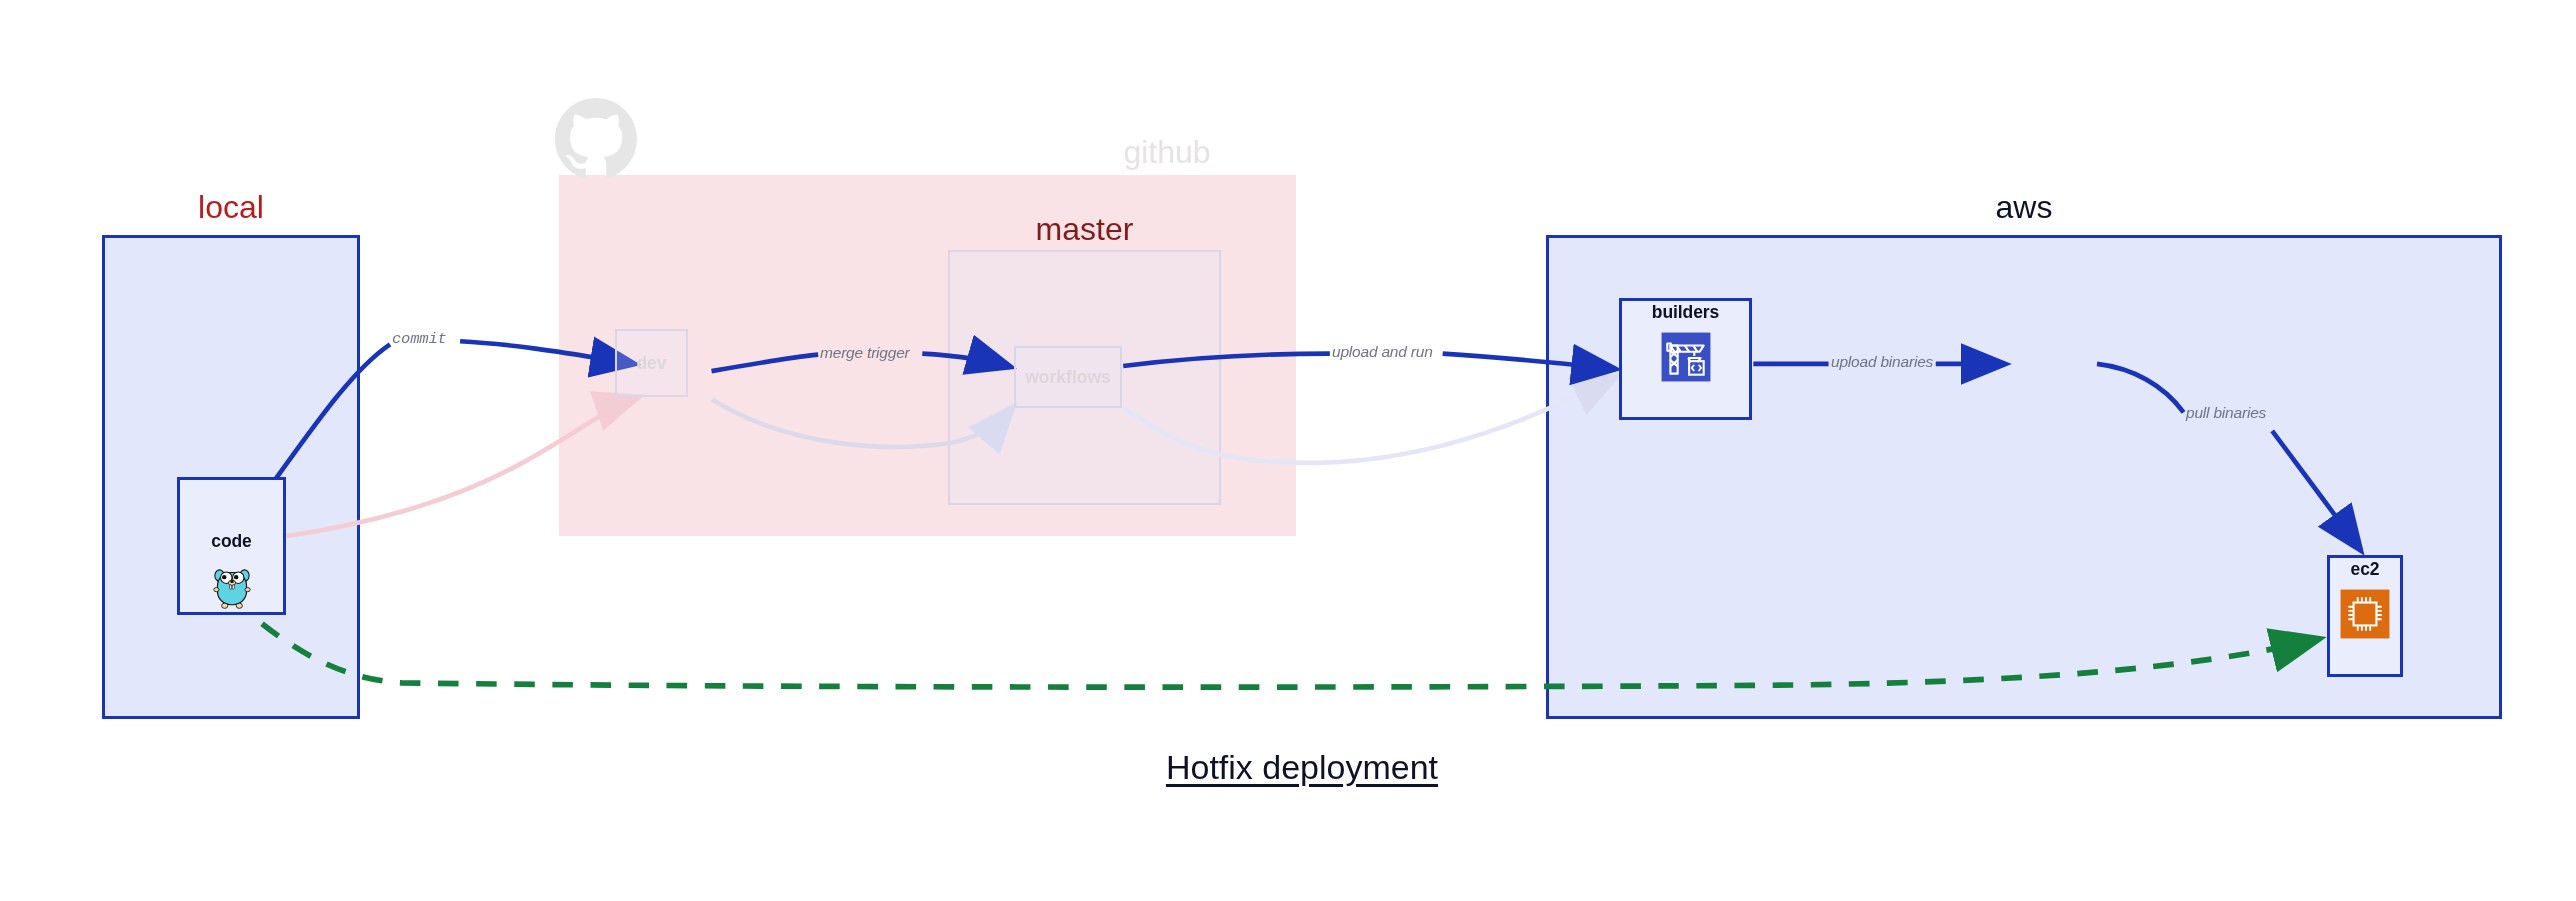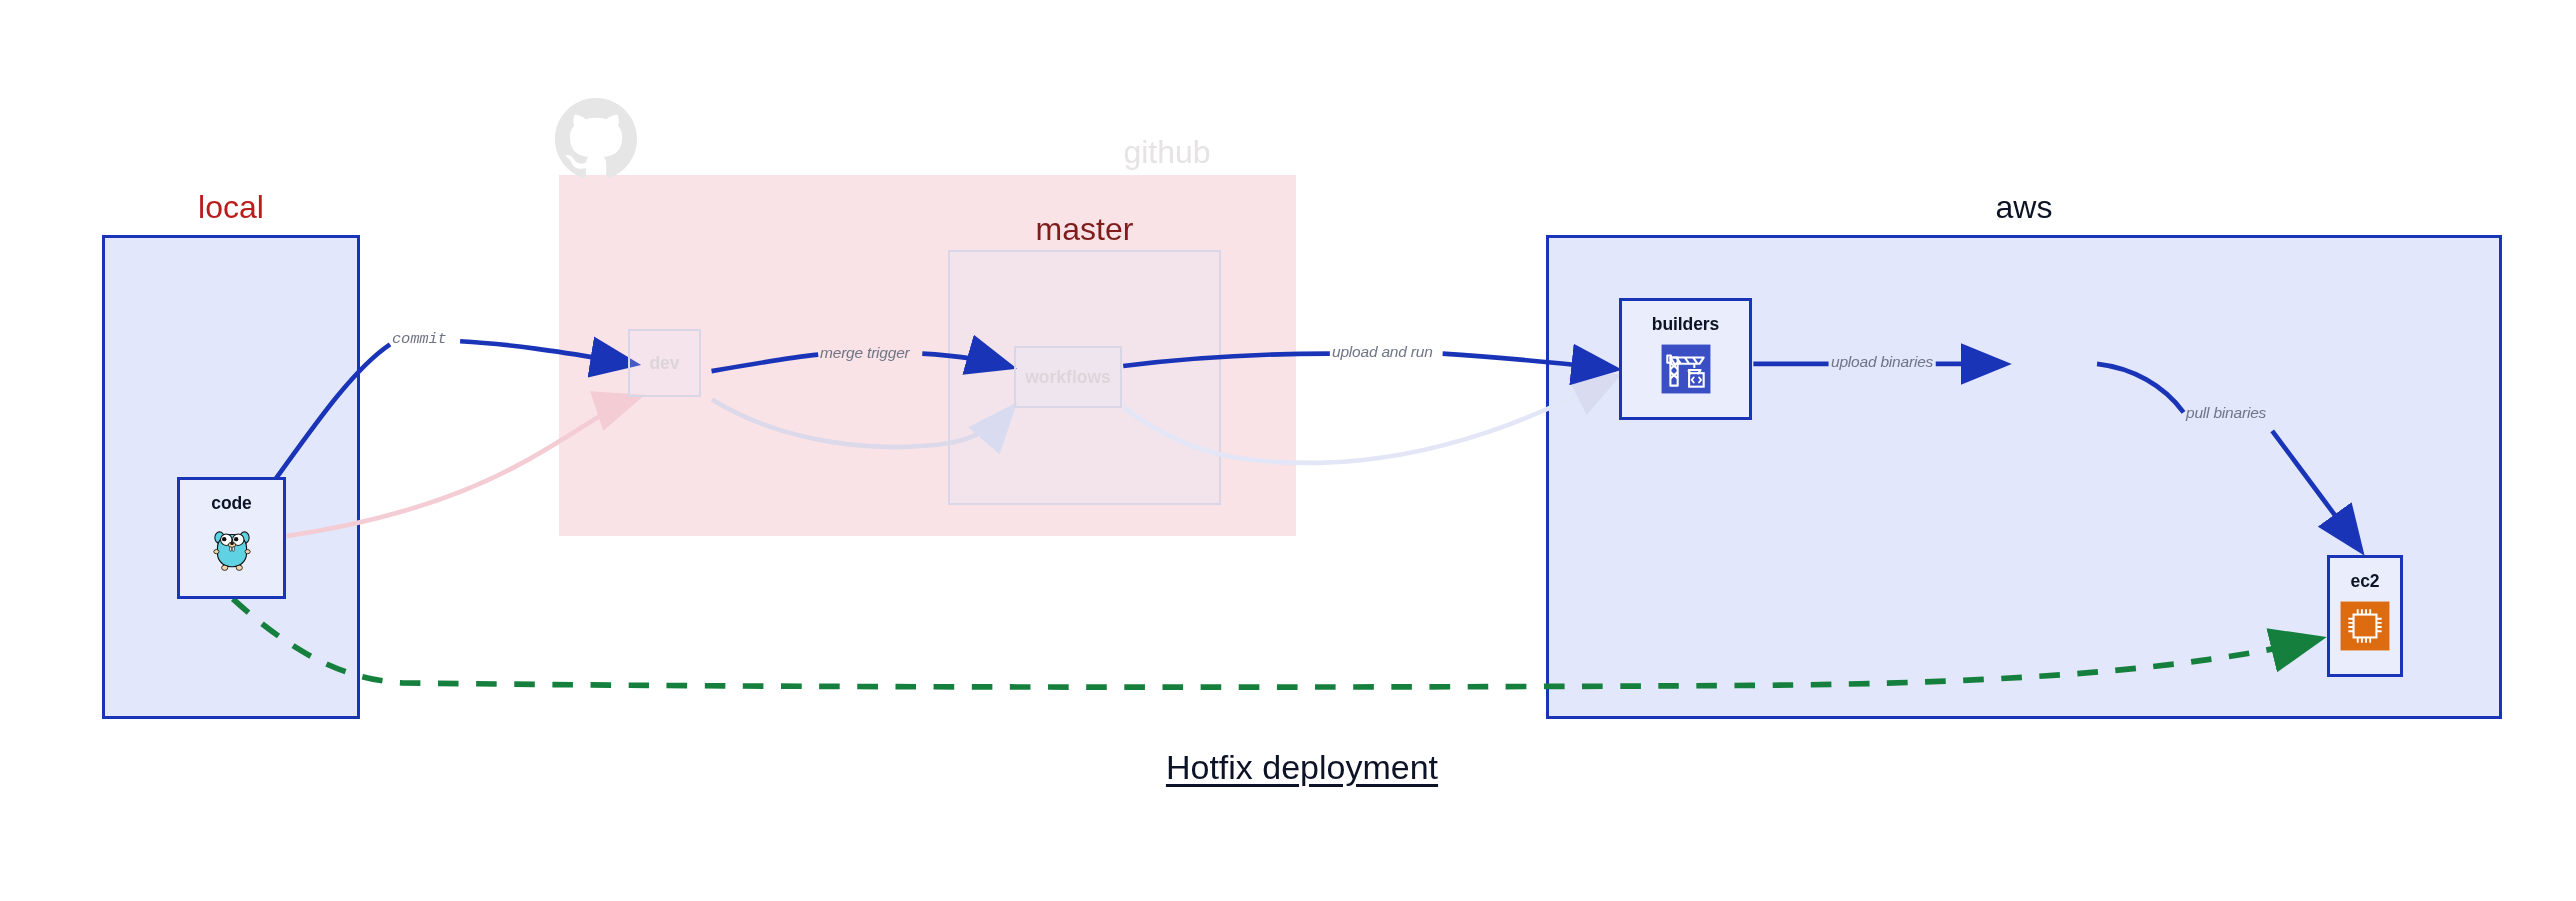--- a/index.html
+++ b/index.html
@@ -88,52 +88,52 @@
     background: #eaeefc;
     border: 3.6px solid #1a34b8;
     display: flex;
     flex-direction: column;
     align-items: center;
   }
   .node-label {
     font-size: 17.5px;
     font-weight: 700;
     color: #0d1326;
-    margin-top: 13px;
+    margin-top: 1px;
     white-space: nowrap;
     letter-spacing: -0.1px;
   }
   .node-icon {
     margin-top: 8.2px;
     width: 52px;
     height: 52px;
   }
 
-  .node-code     { left: 177px;  top: 477px;  width: 109px; height: 122px; }
+  .node-code     { left: 177px;  top: 477px;  width: 109px; height: 138px; justify-content: flex-end; }
   .node-builders { left: 1619px; top: 298px;  width: 133px; height: 122px; }
   .node-s3       { left: 2007px; top: 298px;  width: 89px; height: 122px; }
   .node-ec2      { left: 2327px; top: 555px; width: 76px; height: 122px; }
 
   
   .node-faded {
     position: absolute;
     box-sizing: border-box;
     background: rgba(226,231,251,0.22);
     border: 2.1px solid #d9d6e8;
     display: flex;
     align-items: center;
     justify-content: center;
   }
   .node-faded .node-label-faded {
     font-size: 17.5px;
     font-weight: 700;
     color: #dcd6da;
     white-space: nowrap;
   }
-  .node-dev       { left: 628px; top: 329px; width: 73px; height: 68px; }
+  .node-dev       { left: 615px; top: 329px; width: 73px; height: 68px; }
   .node-workflows { left: 1014px; top: 346px; width: 108px; height: 62px; }
 
   
   .octocat {
     position: absolute;
     left: 555px; top: 98px;
     width: 82px; height: 82px;
     opacity: 1;
   }
 

